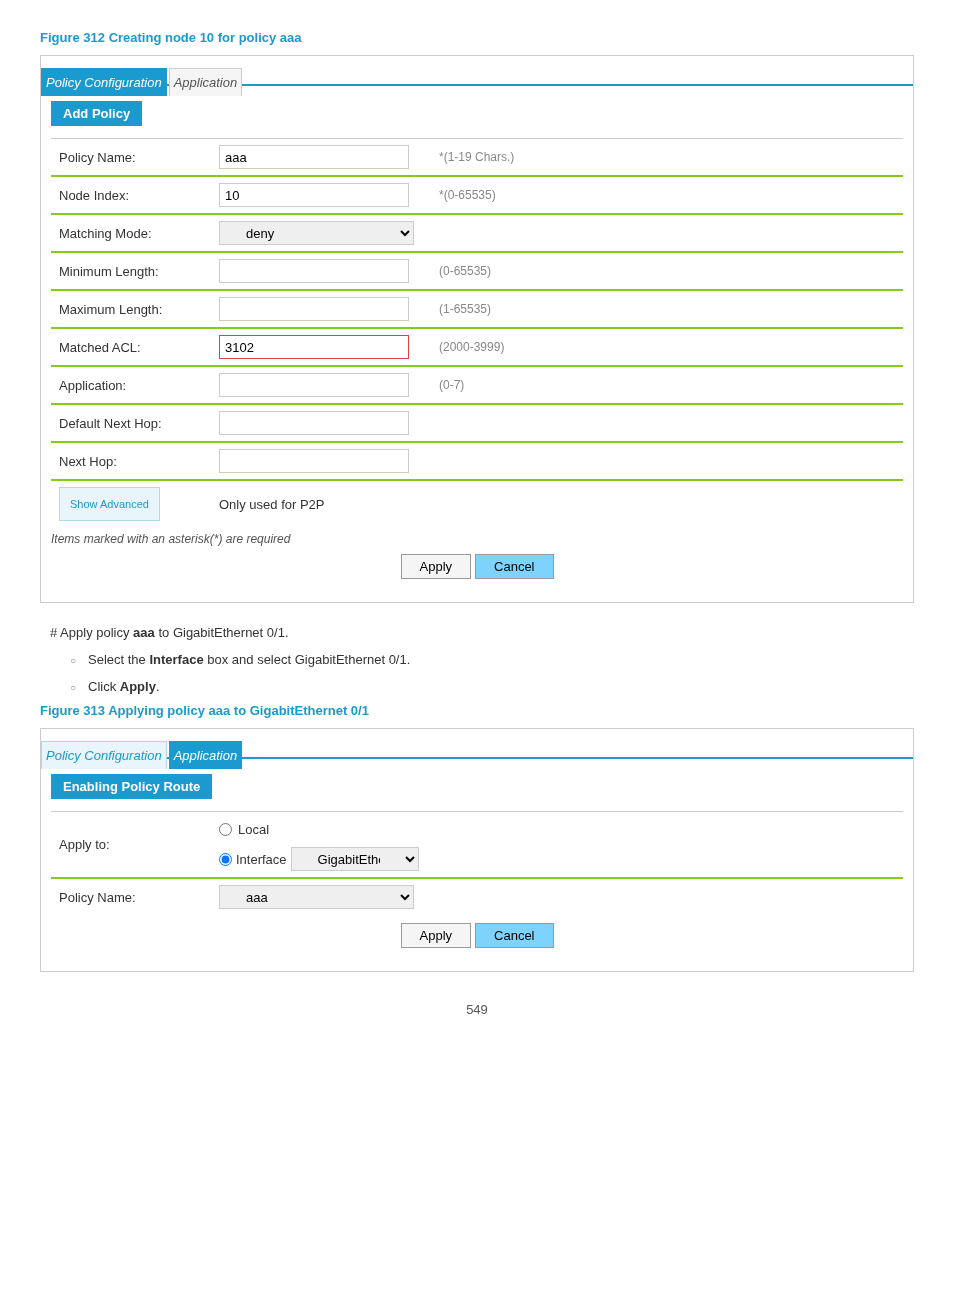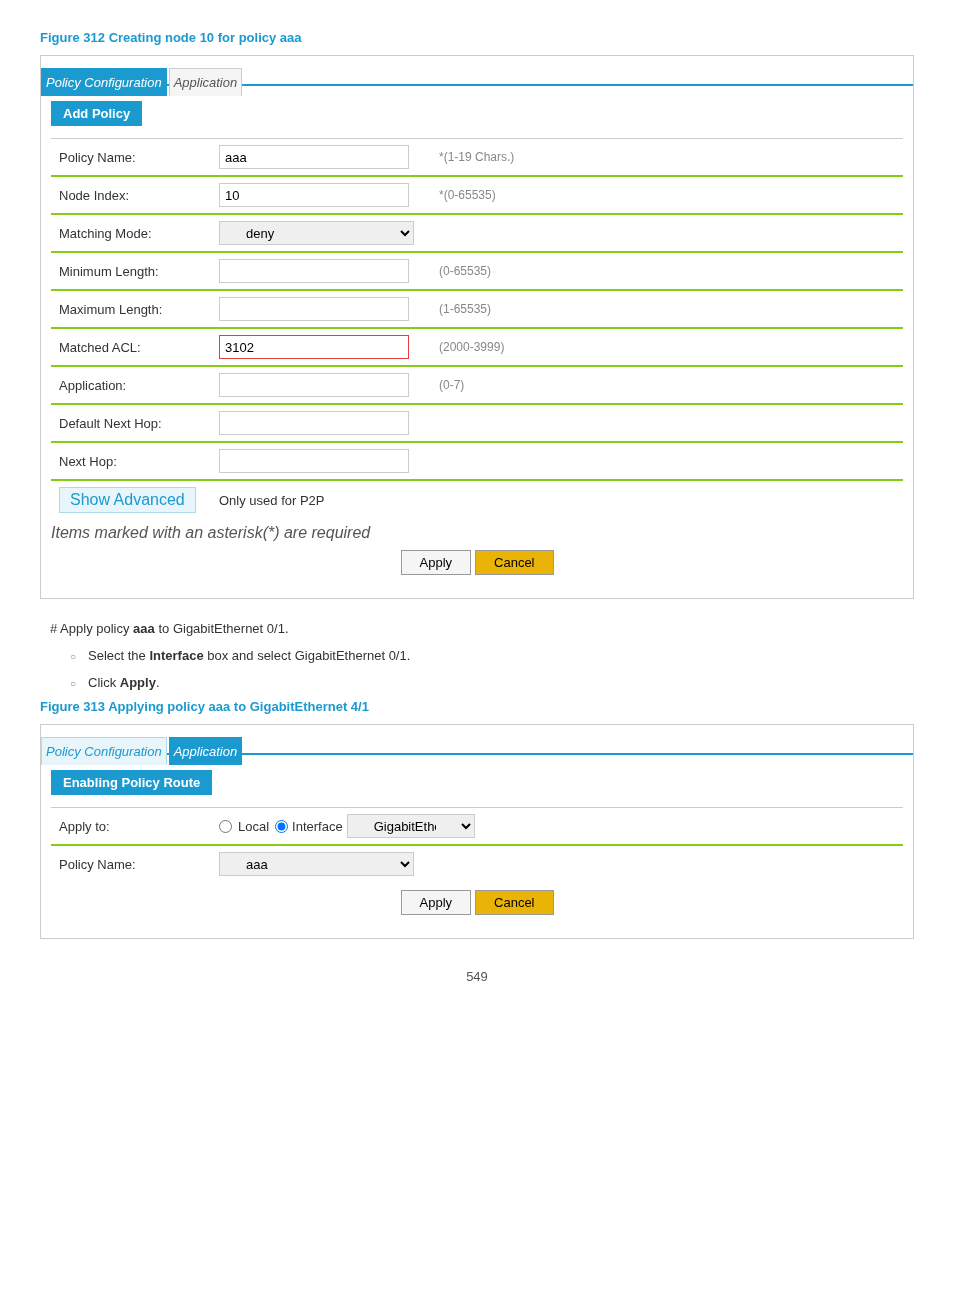--- a/index.html
+++ b/index.html
@@ -120,27 +120,27 @@
       padding: 2px 22px;
       font-size: 13px;
       height: 24px;
       width: 195px;
     }
 
     .show-advanced-btn {
       background: #e8f5fb;
       border: 1px solid #b0d8ec;
       color: #1a9acf;
-      padding: 3px 10px;
-      font-size: 16px;
+      padding: 10px 10px;
+      font-size: 11px;
       cursor: pointer;
     }
 
     .required-note {
-      font-size: 16px;
+      font-size: 12px;
       color: #555;
       margin-top: 5px;
       margin-bottom: 8px;
       font-style: italic;
     }
 
     .button-row {
       display: flex;
       justify-content: center;
       gap: 4px;
@@ -150,21 +150,21 @@
     .btn-apply {
       background: #f5f5f5;
       border: 1px solid #999;
       padding: 4px 18px;
       font-size: 13px;
       cursor: pointer;
       min-width: 60px;
     }
 
     .btn-cancel {
-      background: #eab308;
+      background: #7dd3fc;
       border: 1px solid #999;
       padding: 4px 18px;
       font-size: 13px;
       cursor: pointer;
       min-width: 60px;
     }
 
     .text-section {
       margin: 4px 0;
       padding: 0 10px;
@@ -230,21 +230,21 @@
       border: 1px solid #ccc;
     }
 
     .apply-to-cell {
       vertical-align: top;
       padding-top: 8px;
     }
 
     .apply-to-values {
       display: flex;
-      flex-direction: row;
+      flex-direction: column;
       gap: 6px;
     }
 
     .interface-row {
       display: flex;
       align-items: center;
       gap: 4px;
     }
 
     .interface-select {
@@ -371,21 +371,21 @@
     <li>
       Select the <strong>Interface</strong> box and select GigabitEthernet 0/1.
     </li>
     <li>
       Click <strong>Apply</strong>.
     </li>
   </ul>
 </div>
 
 <div>
-  <p class="figure-title">Figure 313 Applying policy aaa to GigabitEthernet 4/1</p>
+  <p class="figure-title">Figure 313 Applying policy aaa to GigabitEthernet 0/1</p>
 
   <div class="tab-panel">
     <div class="tab-bar">
       <div class="tab inactive-light">Policy Configuration</div>
       <div class="tab active">Application</div>
     </div>
 
     <div class="form-container">
       <div class="section-header">Enabling Policy Route</div>
 

